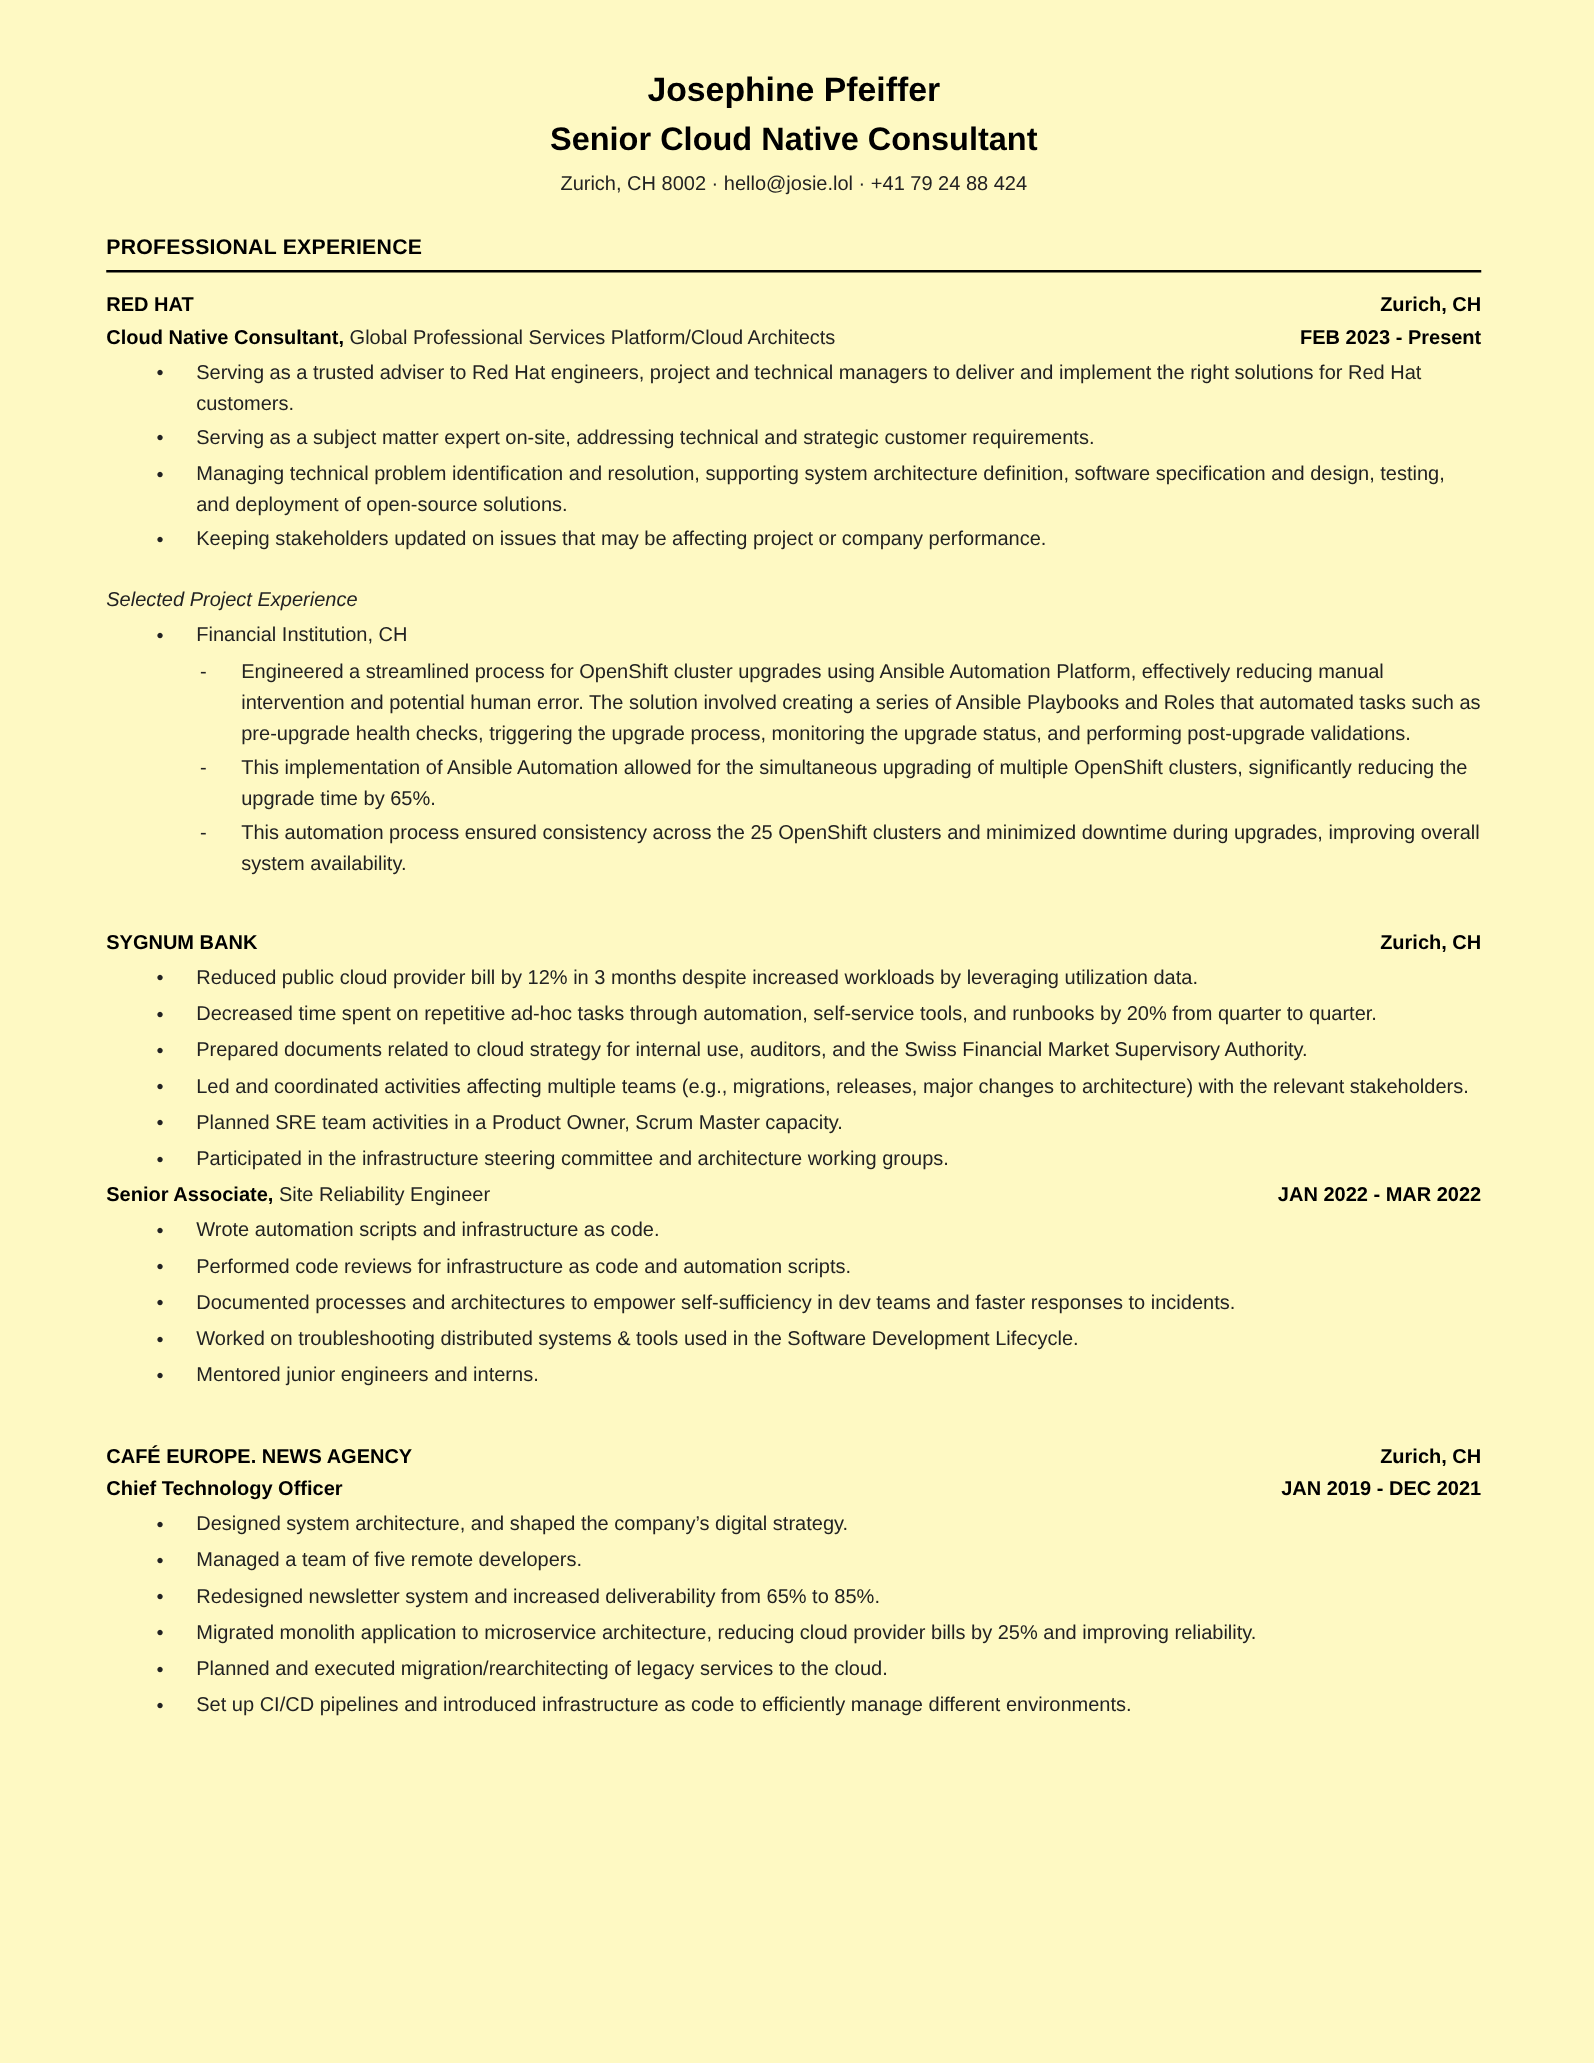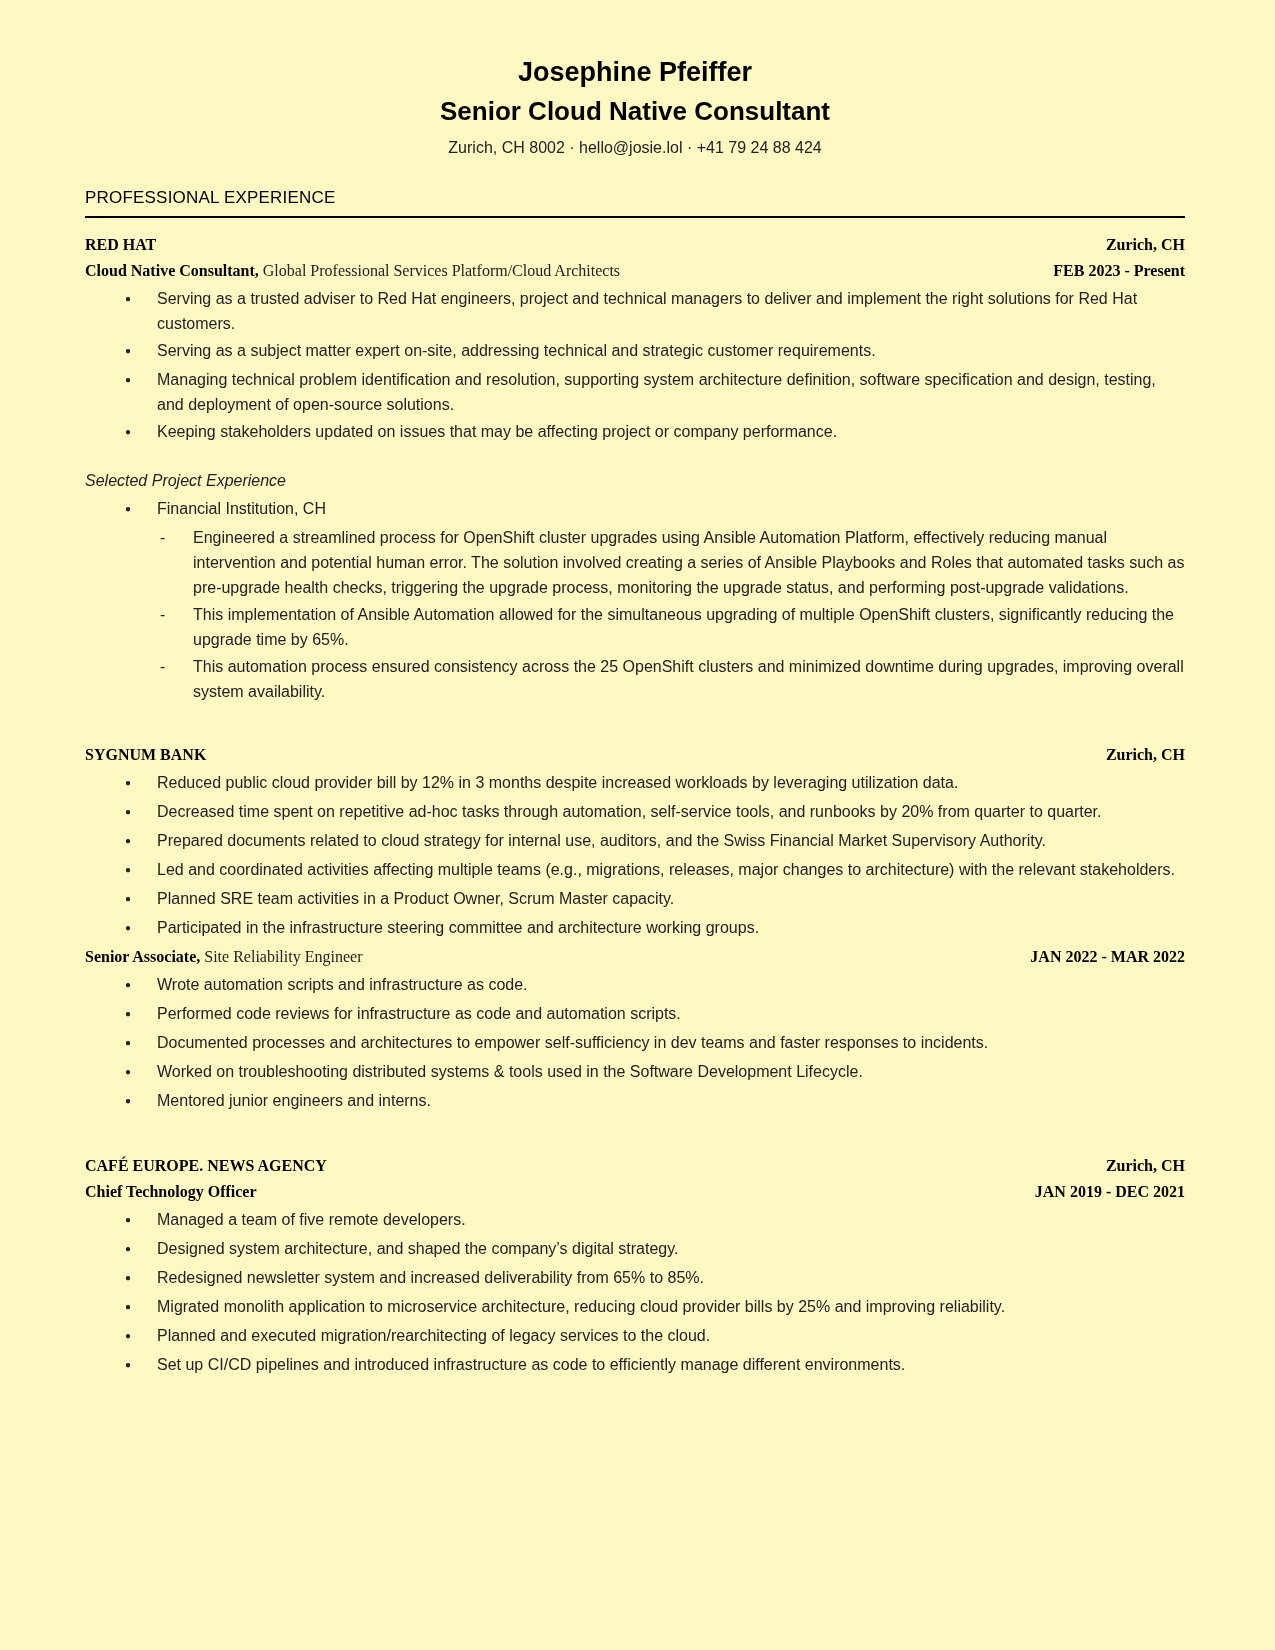--- a/index.html
+++ b/index.html
@@ -15,29 +15,29 @@
     color: #222222;
   }
   
   .resume-header { text-align: center; }
   .name { font-size: 27px; font-weight: 700; color: #000; margin: 0 0 8px 0; line-height: 1.2; }
   .person-title { font-size: 26px; font-weight: 700; color: #000; margin: 0 0 10px 0; line-height: 1.2; }
   .contact { font-size: 16px; color: #222; margin: 0; line-height: 1.3; }
 
   
   .section-title {
-    font-size: 17px; font-weight: 400; color: #000;
+    font-size: 17px; font-weight: 700; color: #000;
     margin: 30px 0 0 0; padding-bottom: 8px;
     border-bottom: 2.5px solid #000; letter-spacing: 0.2px;
   }
 
   
   .employer { margin-top: 14px; }
   .employer + .employer { margin-top: 38px; }
-  .company-row, .role-row { display: flex; justify-content: space-between; align-items: flex-start; line-height: 25px; font-family: Liberation Serif, serif; }
+  .company-row, .role-row { display: flex; justify-content: space-between; align-items: flex-start; line-height: 25px; }
   .company-row { font-weight: 700; color: #000; }
   .role-row { margin-top: 1px; }
   .role-left .rt { font-weight: 700; color: #000; }
   .role-left .rd { font-weight: 400; color: #222; }
   .dates, .location { font-weight: 700; color: #000; white-space: nowrap; text-align: right; }
 
   
   .bullets { margin-top: 3px; }
   .bullet { display: flex; line-height: 25px; margin: 2px 0; }
   .bullet > .m { flex: 0 0 32px; margin-left: 40px; color: #222; }
@@ -175,28 +175,28 @@
       <span class="company">CAFÉ EUROPE. NEWS AGENCY</span>
       <span class="location">Zurich, CH</span>
     </div>
     <div class="role-row">
       <span class="role-left"><span class="rt">Chief Technology Officer</span> <span class="rd"></span></span>
       <span class="dates">JAN 2019 - DEC 2021</span>
     </div>
     <div class="bullets">
       <div class="bullet">
           <span class="m"></span>
+          <div class="t">Designed system architecture, and shaped the company’s digital strategy.</div>
+        </div>
+      <div class="bullet">
+          <span class="m"></span>
           <div class="t">Managed a team of five remote developers.</div>
         </div>
       <div class="bullet">
           <span class="m"></span>
-          <div class="t">Designed system architecture, and shaped the company’s digital strategy.</div>
-        </div>
-      <div class="bullet">
-          <span class="m"></span>
           <div class="t">Redesigned newsletter system and increased deliverability from 65% to 85%.</div>
         </div>
       <div class="bullet">
           <span class="m"></span>
           <div class="t">Migrated monolith application to microservice architecture, reducing cloud provider bills by 25% and improving reliability.</div>
         </div>
       <div class="bullet">
           <span class="m"></span>
           <div class="t">Planned and executed migration/rearchitecting of legacy services to the cloud.</div>
         </div>

